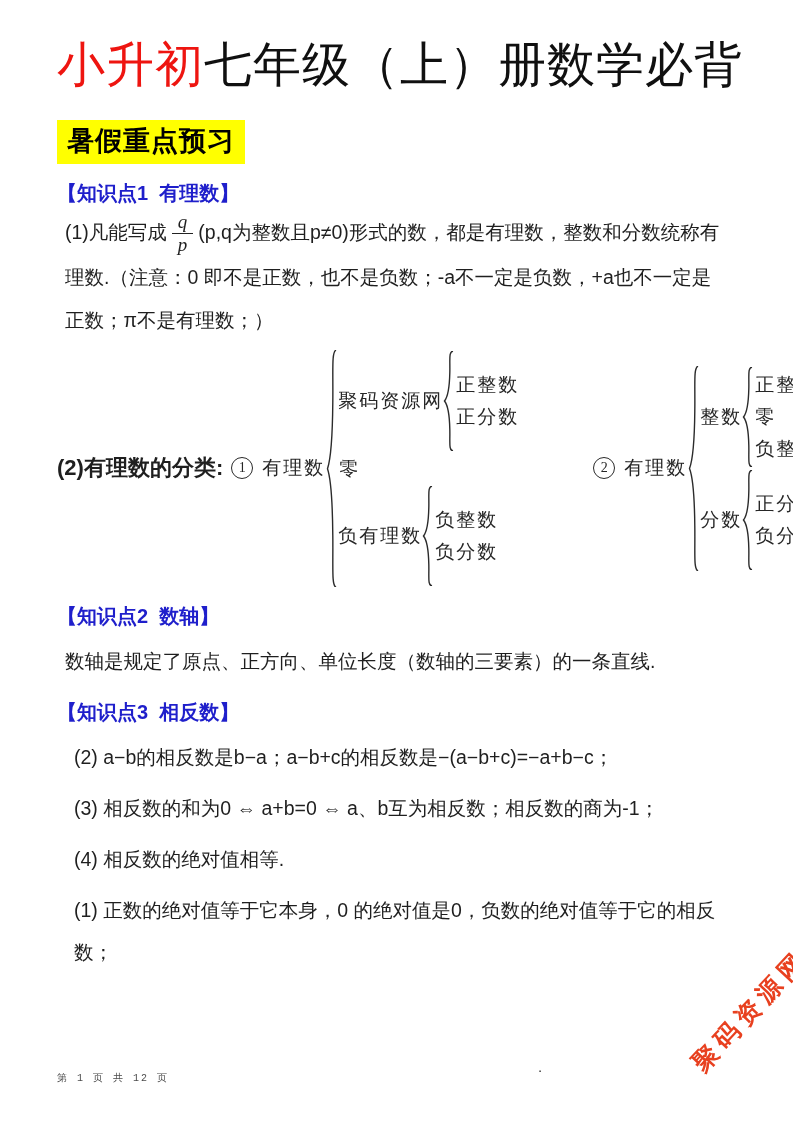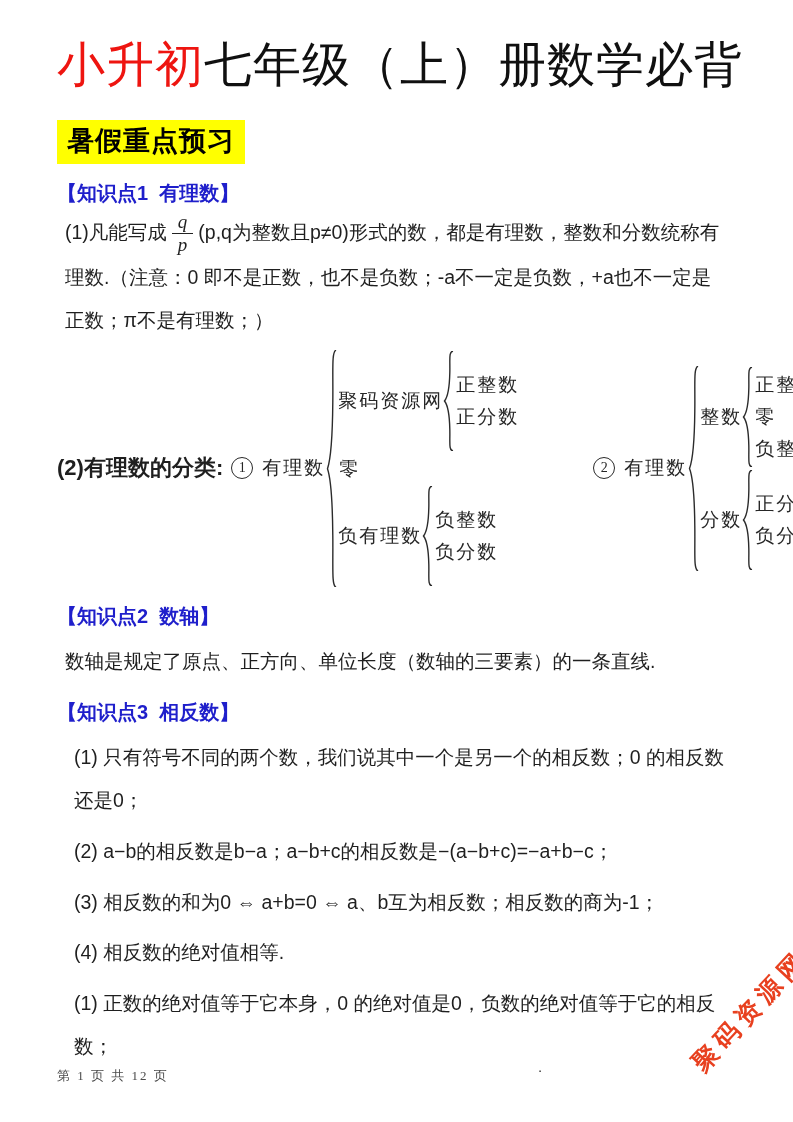--- a/index.html
+++ b/index.html
@@ -66,22 +66,22 @@
   }
   .bracewrap{align-self:stretch;display:flex;width:12px;flex:none;}
   .bracewrap svg{width:100%;height:100%;display:block;}
   .tcol{display:flex;flex-direction:column;justify-content:space-between;row-gap:3px;padding:1px 0;}
   .titem{display:flex;align-items:center;}
   .tleaf{line-height:1.55;letter-spacing:2px;white-space:nowrap;padding-left:1px;}
   .tbranch{letter-spacing:2px;white-space:nowrap;}
 
   
   .footer{
-    position:absolute;left:57px;bottom:37px;font-family:Liberation Serif, serif;
-    font-size:13px;color:#4b4b4b;letter-spacing:2px;
+    position:absolute;left:57px;bottom:37px;font-family:Liberation Mono, monospace;
+    font-size:10px;color:#4b4b4b;letter-spacing:2px;
   }
   .stray-dot{position:absolute;left:538px;top:1058px;font-size:15px;color:#333;}
   .watermark{
     position:absolute;left:672px;top:994px;width:156px;text-align:center;
     transform:rotate(-47deg);color:var(--watermark-red);
     font-size:25px;font-weight:700;letter-spacing:6px;white-space:nowrap;
   }
 </style>
 </head>
 <body>
@@ -181,21 +181,20 @@
           </div>
         </div>
       </div>
     </div>
   </div>
 
   <div class="kp-heading">【知识点2  数轴】</div>
   <p class="body-line">数轴是规定了原点、正方向、单位长度（数轴的三要素）的一条直线.</p>
 
   <div class="kp-heading">【知识点3  相反数】</div>
-  <p class="body-line indent">(1) 只有符号不同的两个数，我们说其中一个是另一个的相反数；0 的相反数还是0；</p>
   <p class="body-line indent">(2) a−b的相反数是b−a；a−b+c的相反数是−(a−b+c)=−a+b−c；</p>
   <p class="body-line indent">(3) 相反数的和为0 ⇔ a+b=0 ⇔ a、b互为相反数；相反数的商为-1；</p>
   <p class="body-line indent">(4) 相反数的绝对值相等.</p>
 
   <p class="body-line indent">(1) 正数的绝对值等于它本身，0 的绝对值是0，负数的绝对值等于它的相反数；</p>
 
   <div class="footer">第 1 页 共 12 页</div>
   <span class="stray-dot">.</span>
   <div class="watermark">聚码资源网</div>
 

